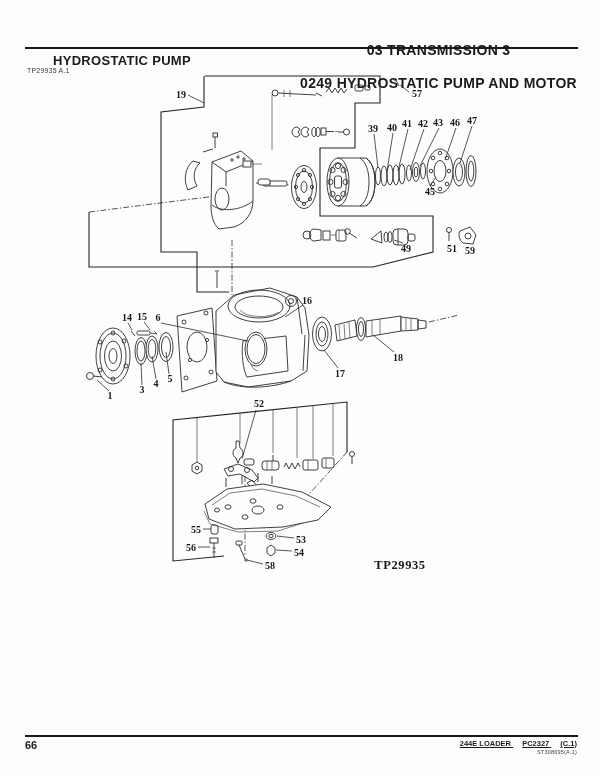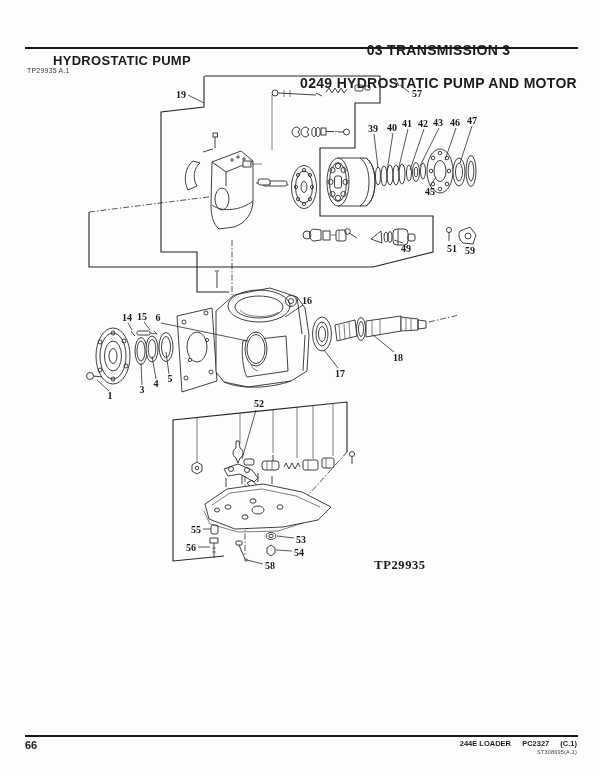--- a/index.html
+++ b/index.html
@@ -12,21 +12,21 @@
     position:absolute; top:23px; right:23px; text-align:center;
     font-size:14px; font-weight:bold; line-height:11px; letter-spacing:.3px;
     white-space:pre;
   }
   .rule-top { position:absolute; top:47px; left:25px; width:553px; height:2px; background:#191919; }
   .sec-title { position:absolute; top:53px; left:27px; font-size:13px; font-weight:bold; letter-spacing:.3px;margin-left:26px; }
   .sec-sub   { position:absolute; top:67px; left:27px; font-size:7px; color:#3a3a3a; letter-spacing:.2px; }
   .diagram-svg { position:absolute; top:0; left:0; }
   .rule-bottom { position:absolute; top:735px; left:25px; width:553px; height:2px; background:#191919; }
   .ftr-page { position:absolute; top:739px; left:25px; font-size:11px; font-weight:bold; }
-  .ftr-right { position:absolute; top:739px; right:23px; text-align:right; font-size:7.5px; font-weight:bold; }
+  .ftr-right { position:absolute; top:739px; right:23px; text-align:right; font-size:7.5px; font-weight:bold;text-decoration:underline; }
   .ftr-right .gap { margin-left:9px; }
   .ftr-scan { position:absolute; top:749px; right:23px; font-size:5.5px; font-weight:normal; color:#444; letter-spacing:.2px; }
 
   
   .ln   { stroke:#2b2b2b; stroke-width:.9; fill:none; }
   .fence{ stroke:#242424; stroke-width:1.1; fill:none; }
   .thin { stroke:#3a3a3a; stroke-width:.65; fill:none; }
   .lead { stroke:#2b2b2b; stroke-width:.8; fill:none; }
   .cl   { stroke:#2b2b2b; stroke-width:.8; fill:none; stroke-dasharray:6 2 1.5 2; }
   .wfill{ fill:#fdfdfc; }

